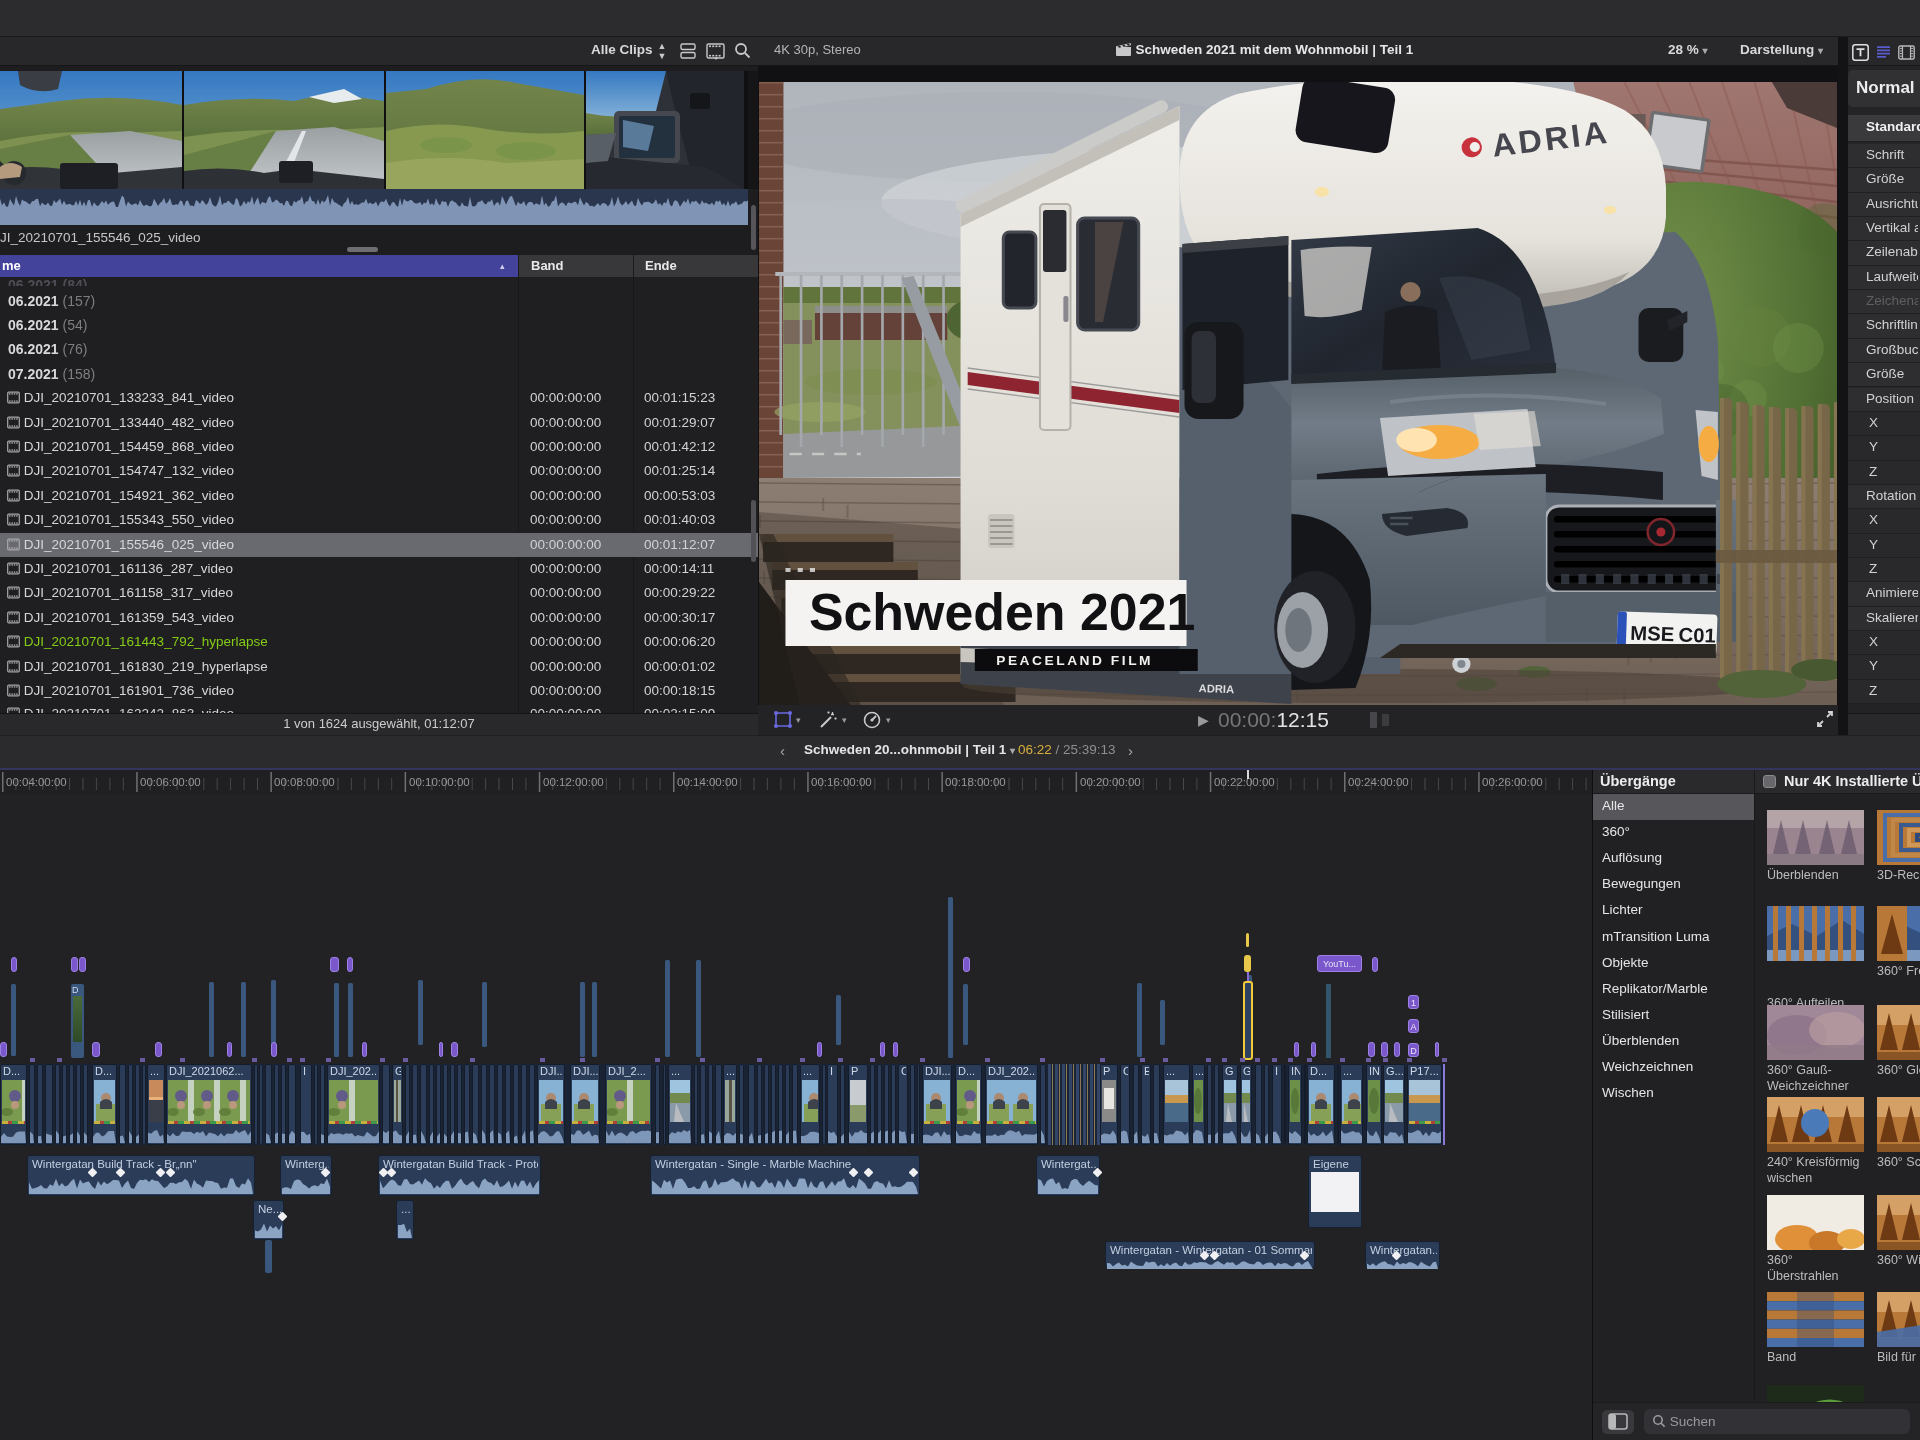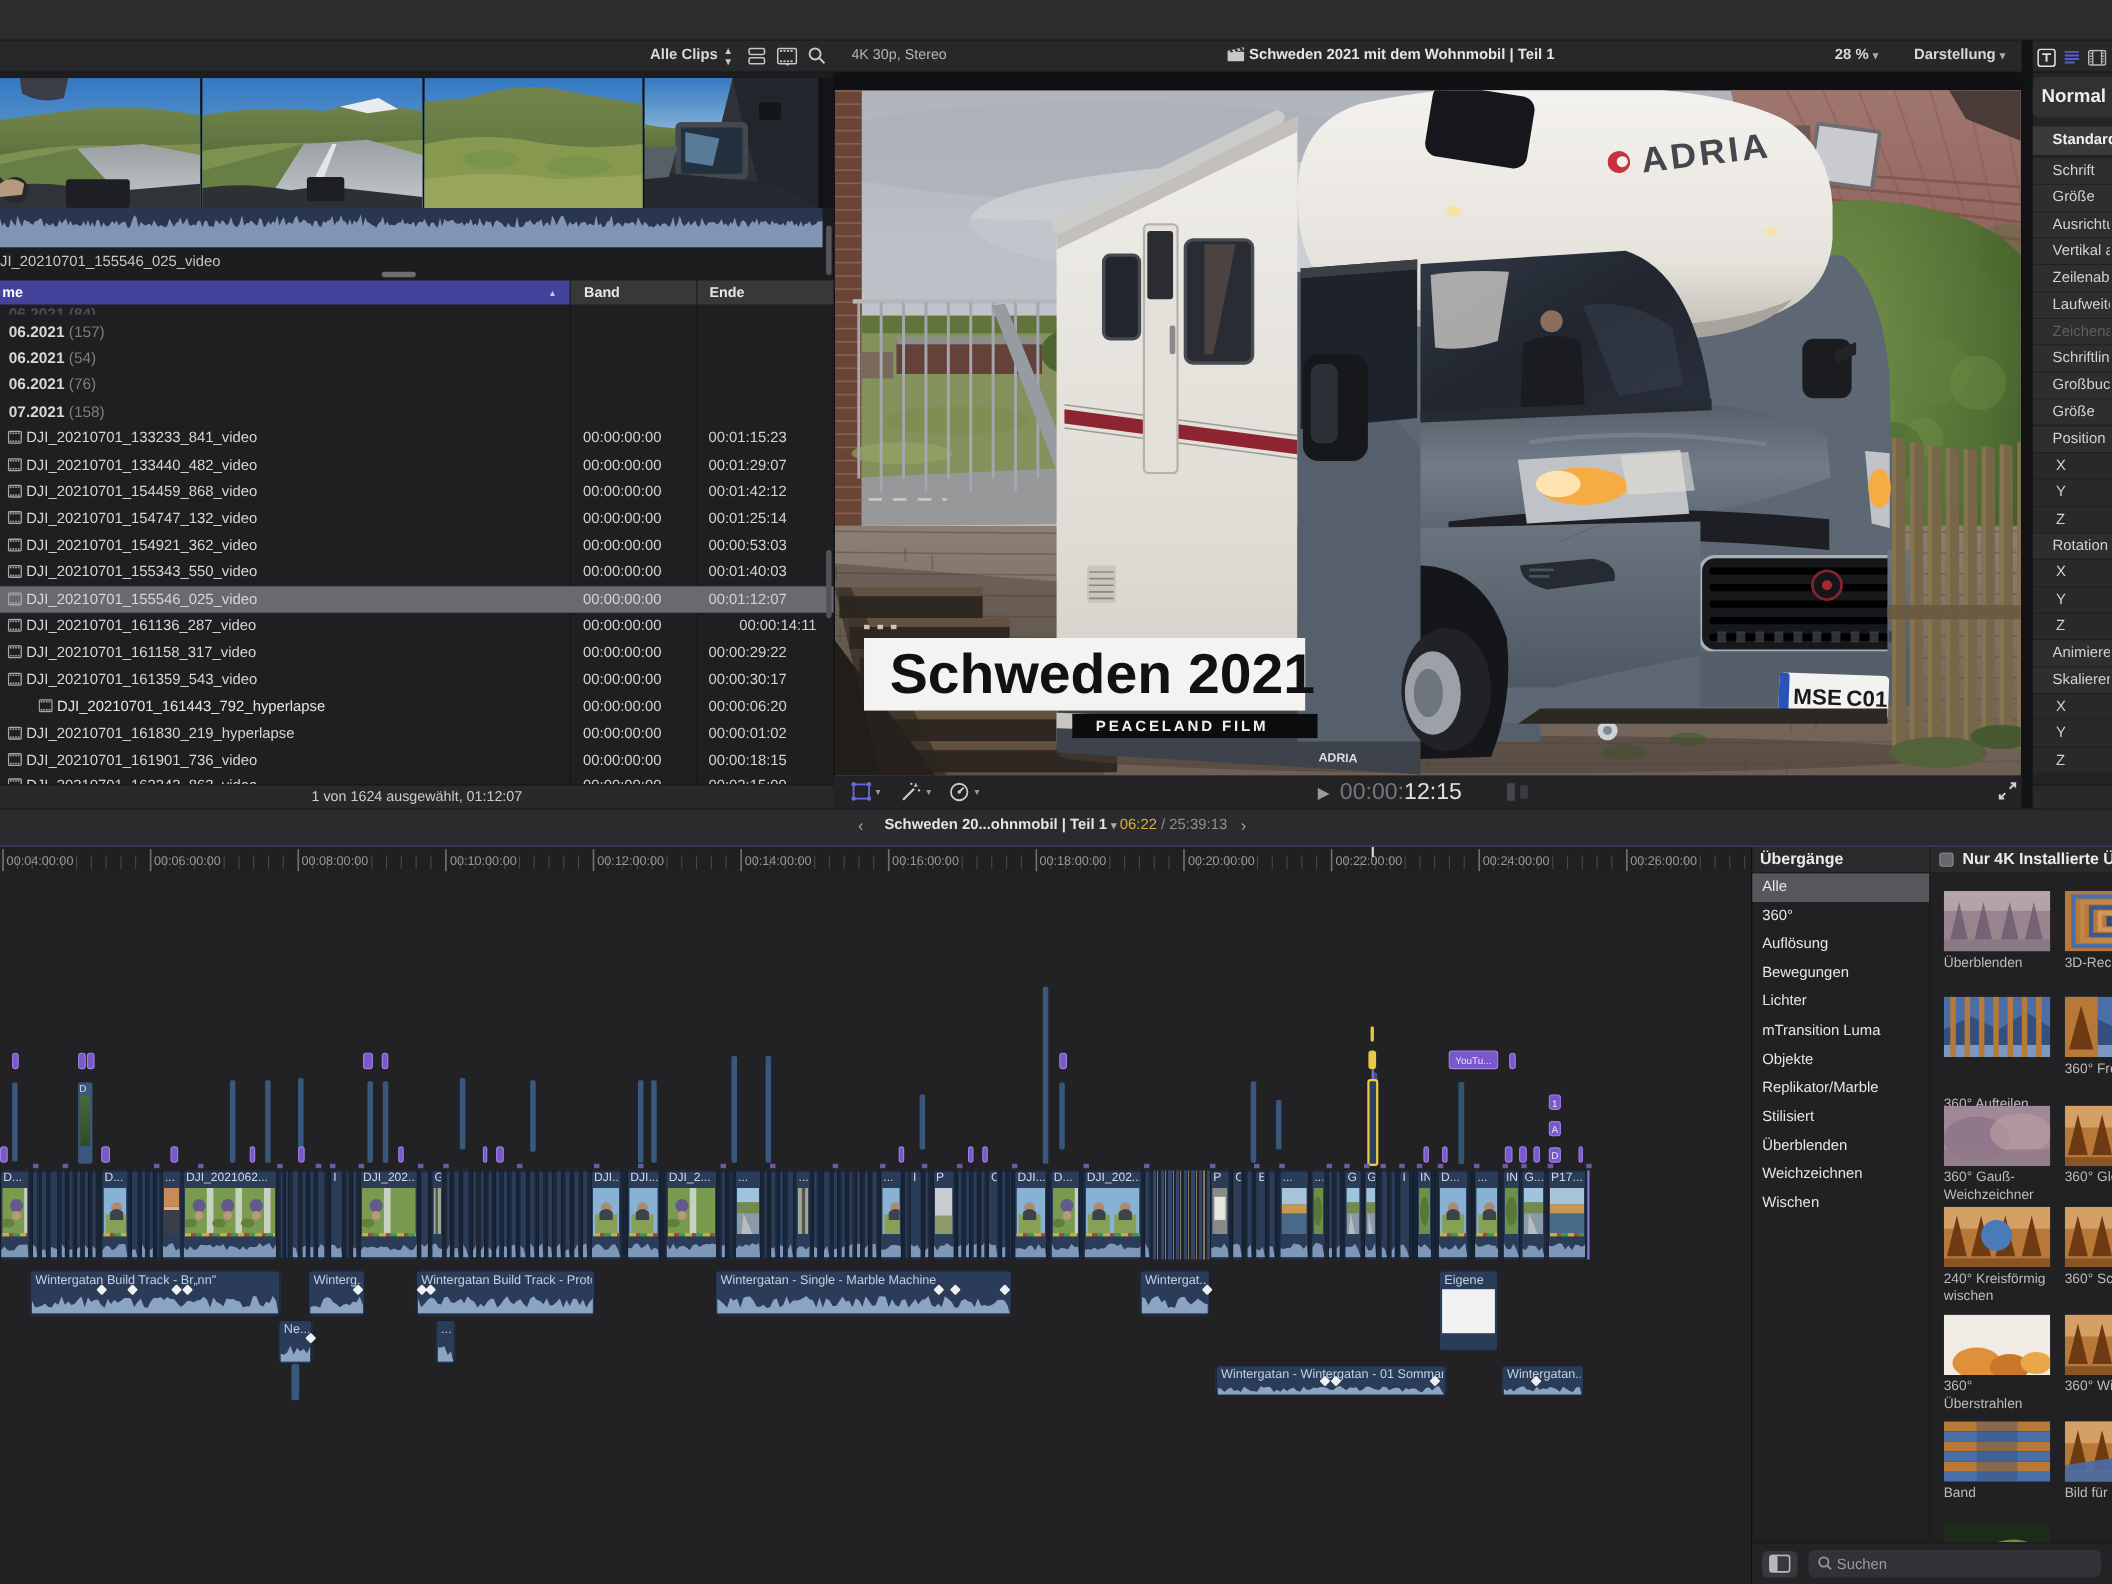--- a/index.html
+++ b/index.html
@@ -232,21 +232,21 @@
           <rect x="4.4" y="2.2" width="1.5" height="1.4"></rect>
           <rect x="6.8" y="2.2" width="1.5" height="1.4"></rect>
           <rect x="9.2" y="2.2" width="1.5" height="1.4"></rect>
           <rect x="2" y="9.4" width="1.5" height="1.4"></rect>
           <rect x="4.4" y="9.4" width="1.5" height="1.4"></rect>
           <rect x="6.8" y="9.4" width="1.5" height="1.4"></rect>
           <rect x="9.2" y="9.4" width="1.5" height="1.4"></rect>
         </g>
       </svg> DJI_20210701_161136_287_video</span></div>
 <div class="" style="left:530px;top:556.8999999999999px;width:100px;height:24px;line-height:24px;color:#d2d2d4;font-size:13.5px;">00:00:00:00</div>
-<div class="" style="left:672px;top:556.8999999999999px;width:110px;height:24px;line-height:24px;color:#d2d2d4;font-size:13.5px;">00:00:14:11</div>
+<div class="" style="left:644px;top:556.8999999999999px;width:110px;height:24px;line-height:24px;color:#d2d2d4;font-size:13.5px;">00:00:14:11</div>
 <div class="" style="left:7px;top:581.2999999999998px;width:510px;height:24px;line-height:24px;color:#d6d6d8;font-size:13.5px;"><span class="t"><svg width="13" height="13" viewBox="0 0 13 13" style="vertical-align:-2px">
         <rect x="0.7" y="1.2" width="11.6" height="10.6" rx="1" fill="none" stroke="#a8a8ac" stroke-width="1.2"></rect>
         <g fill="#a8a8ac">
           <rect x="2" y="2.2" width="1.5" height="1.4"></rect>
           <rect x="4.4" y="2.2" width="1.5" height="1.4"></rect>
           <rect x="6.8" y="2.2" width="1.5" height="1.4"></rect>
           <rect x="9.2" y="2.2" width="1.5" height="1.4"></rect>
           <rect x="2" y="9.4" width="1.5" height="1.4"></rect>
           <rect x="4.4" y="9.4" width="1.5" height="1.4"></rect>
           <rect x="6.8" y="9.4" width="1.5" height="1.4"></rect>
@@ -263,21 +263,21 @@
           <rect x="6.8" y="2.2" width="1.5" height="1.4"></rect>
           <rect x="9.2" y="2.2" width="1.5" height="1.4"></rect>
           <rect x="2" y="9.4" width="1.5" height="1.4"></rect>
           <rect x="4.4" y="9.4" width="1.5" height="1.4"></rect>
           <rect x="6.8" y="9.4" width="1.5" height="1.4"></rect>
           <rect x="9.2" y="9.4" width="1.5" height="1.4"></rect>
         </g>
       </svg> DJI_20210701_161359_543_video</span></div>
 <div class="" style="left:530px;top:605.6999999999998px;width:100px;height:24px;line-height:24px;color:#d2d2d4;font-size:13.5px;">00:00:00:00</div>
 <div class="" style="left:644px;top:605.6999999999998px;width:110px;height:24px;line-height:24px;color:#d2d2d4;font-size:13.5px;">00:00:30:17</div>
-<div class="" style="left:7px;top:630.0999999999998px;width:510px;height:24px;line-height:24px;color:#e5e5e5;font-size:13.5px;margin-left:28px;"><span class="t"><svg width="13" height="13" viewBox="0 0 13 13" style="vertical-align:-2px">
+<div class="" style="left:7px;top:630.0999999999998px;width:510px;height:24px;line-height:24px;color:#84cc16;font-size:13.5px;"><span class="t"><svg width="13" height="13" viewBox="0 0 13 13" style="vertical-align:-2px">
         <rect x="0.7" y="1.2" width="11.6" height="10.6" rx="1" fill="none" stroke="#a8a8ac" stroke-width="1.2"></rect>
         <g fill="#a8a8ac">
           <rect x="2" y="2.2" width="1.5" height="1.4"></rect>
           <rect x="4.4" y="2.2" width="1.5" height="1.4"></rect>
           <rect x="6.8" y="2.2" width="1.5" height="1.4"></rect>
           <rect x="9.2" y="2.2" width="1.5" height="1.4"></rect>
           <rect x="2" y="9.4" width="1.5" height="1.4"></rect>
           <rect x="4.4" y="9.4" width="1.5" height="1.4"></rect>
           <rect x="6.8" y="9.4" width="1.5" height="1.4"></rect>
           <rect x="9.2" y="9.4" width="1.5" height="1.4"></rect>

